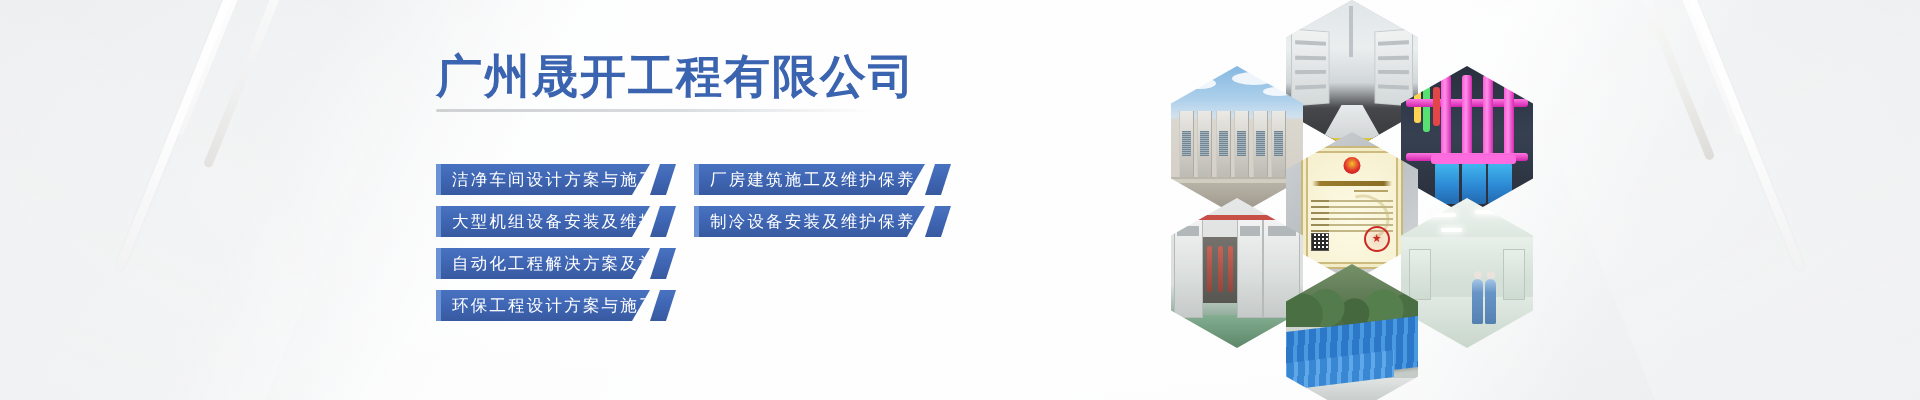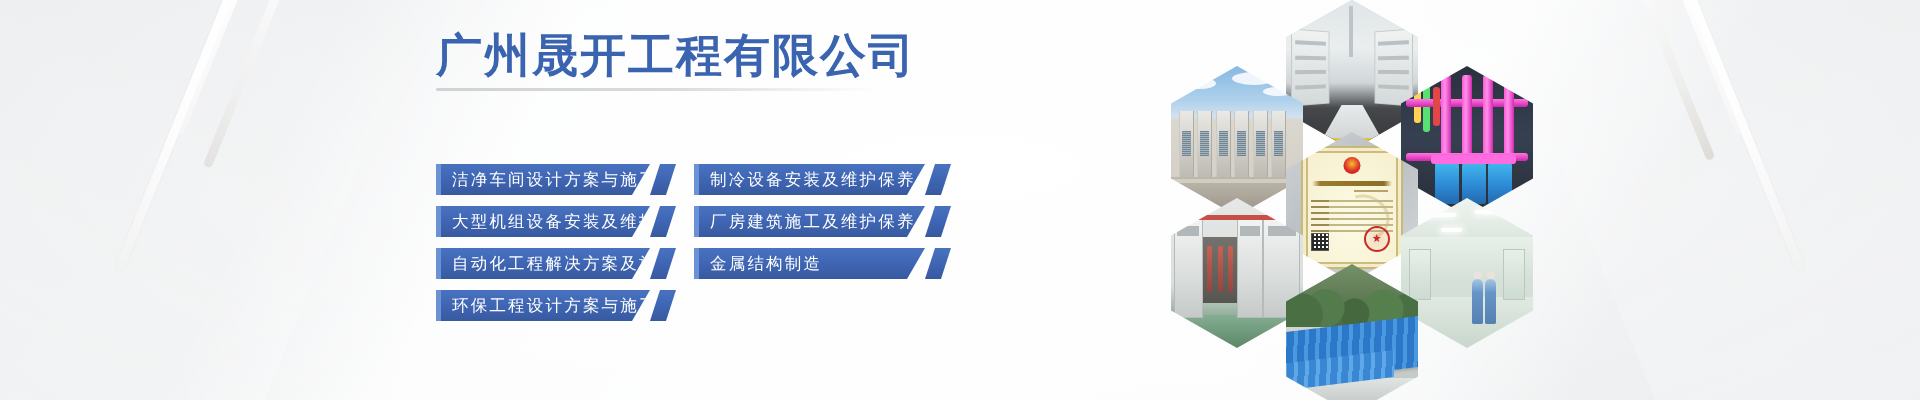--- a/index.html
+++ b/index.html
@@ -102,20 +102,21 @@
   }
   #company-name {
     font-family:"DejaVu Sans","Liberation Sans",sans-serif;
     font-size:46px;
     font-weight:bold;
     letter-spacing:2px;
     color:#3a63b0;
     line-height:1.18;
     white-space:nowrap;
     text-shadow:0 1px 0 rgba(255,255,255,0.8);
+    margin-top:21px;
   }
   #site-url {
     margin-top:4px;
     font-family:"DejaVu Serif","Liberation Serif",serif;
     font-size:33px;
     letter-spacing:4px;
     color:#8e8f91;
     line-height:1.2;
     white-space:nowrap;
   }
@@ -482,29 +483,25 @@
       </div>
       <div class="svc-row">
         <div class="svc-arrow"></div>
         <div class="svc-tag">环保工程设计方案与施工</div>
       </div>
     </div>
 
     <div class="svc-col col-right">
       <div class="svc-row">
         <div class="svc-arrow"></div>
-        <div class="svc-tag">制冷设备安装及维护保养</div>
+        <div class="svc-tag">厂房建筑施工及维护保养</div>
       </div>
       <div class="svc-row">
         <div class="svc-arrow"></div>
-        <div class="svc-tag">厂房建筑施工及维护保养</div>
-      </div>
-      <div class="svc-row">
-        <div class="svc-arrow"></div>
-        <div class="svc-tag">金属结构制造</div>
+        <div class="svc-tag">制冷设备安装及维护保养</div>
       </div>
     </div>
 
   </div>
 
   <div id="hexcluster">
 
     <div class="hex h-top">
       <div class="ph ph-switchroom">
         <div class="pipe"></div>

